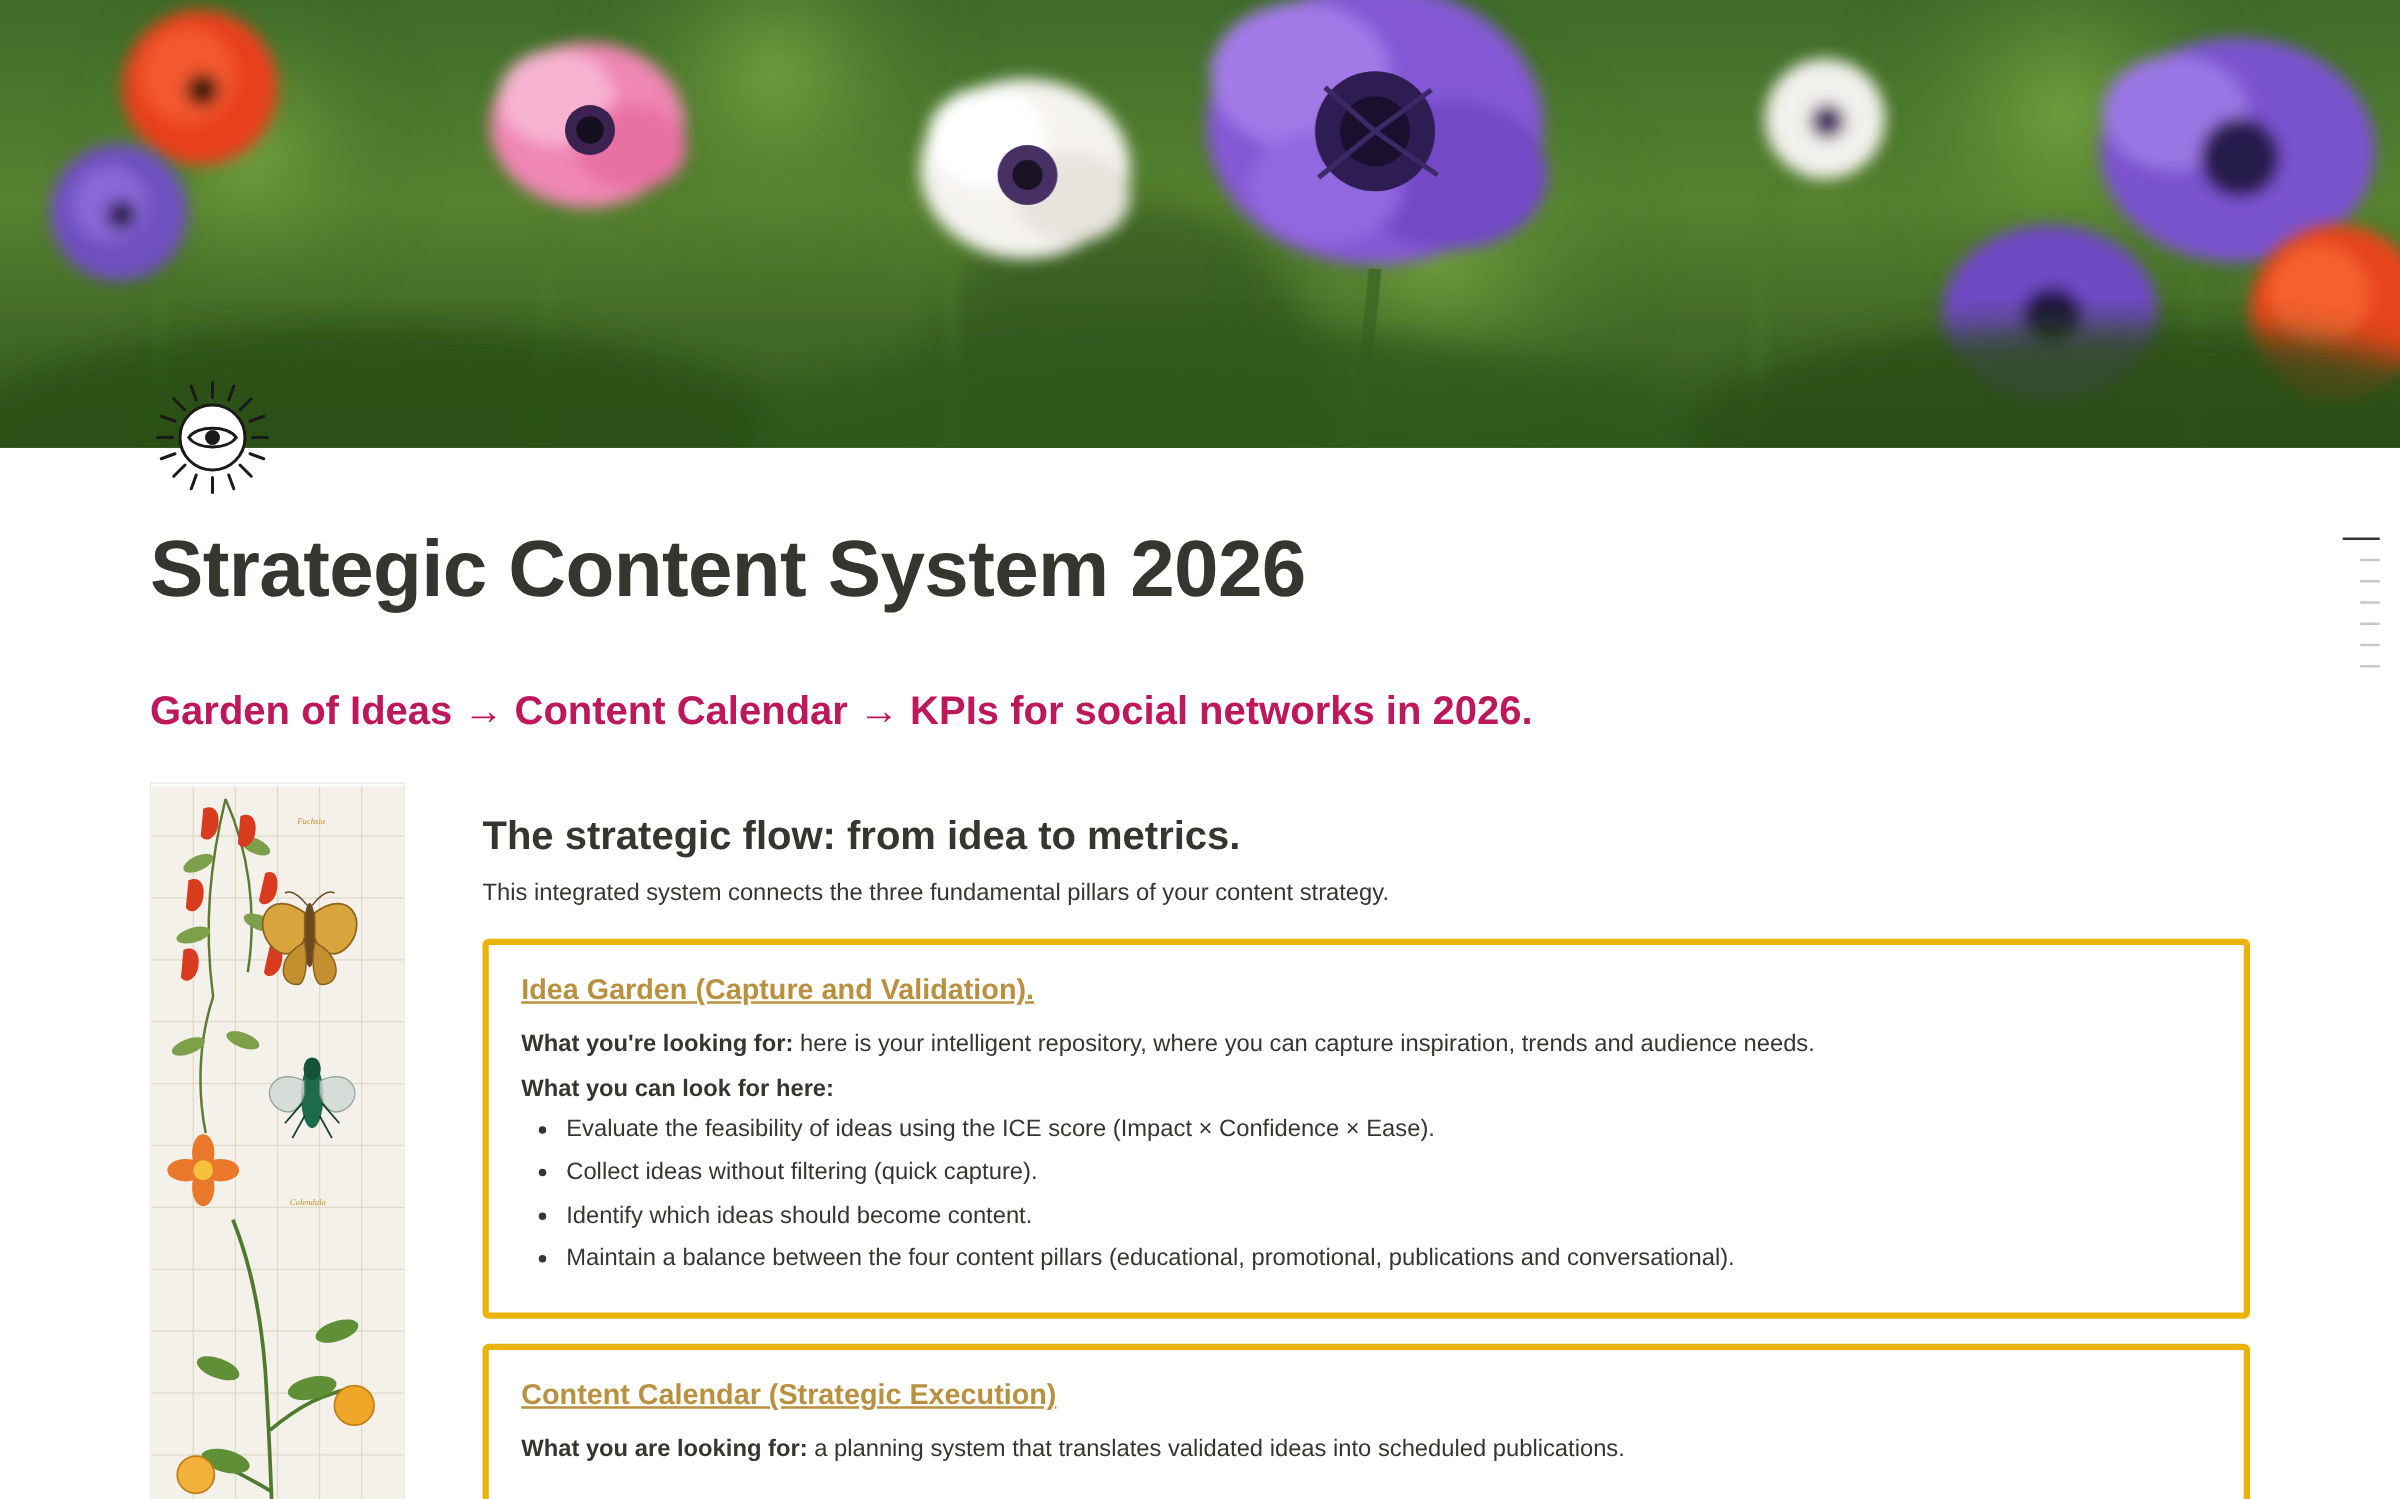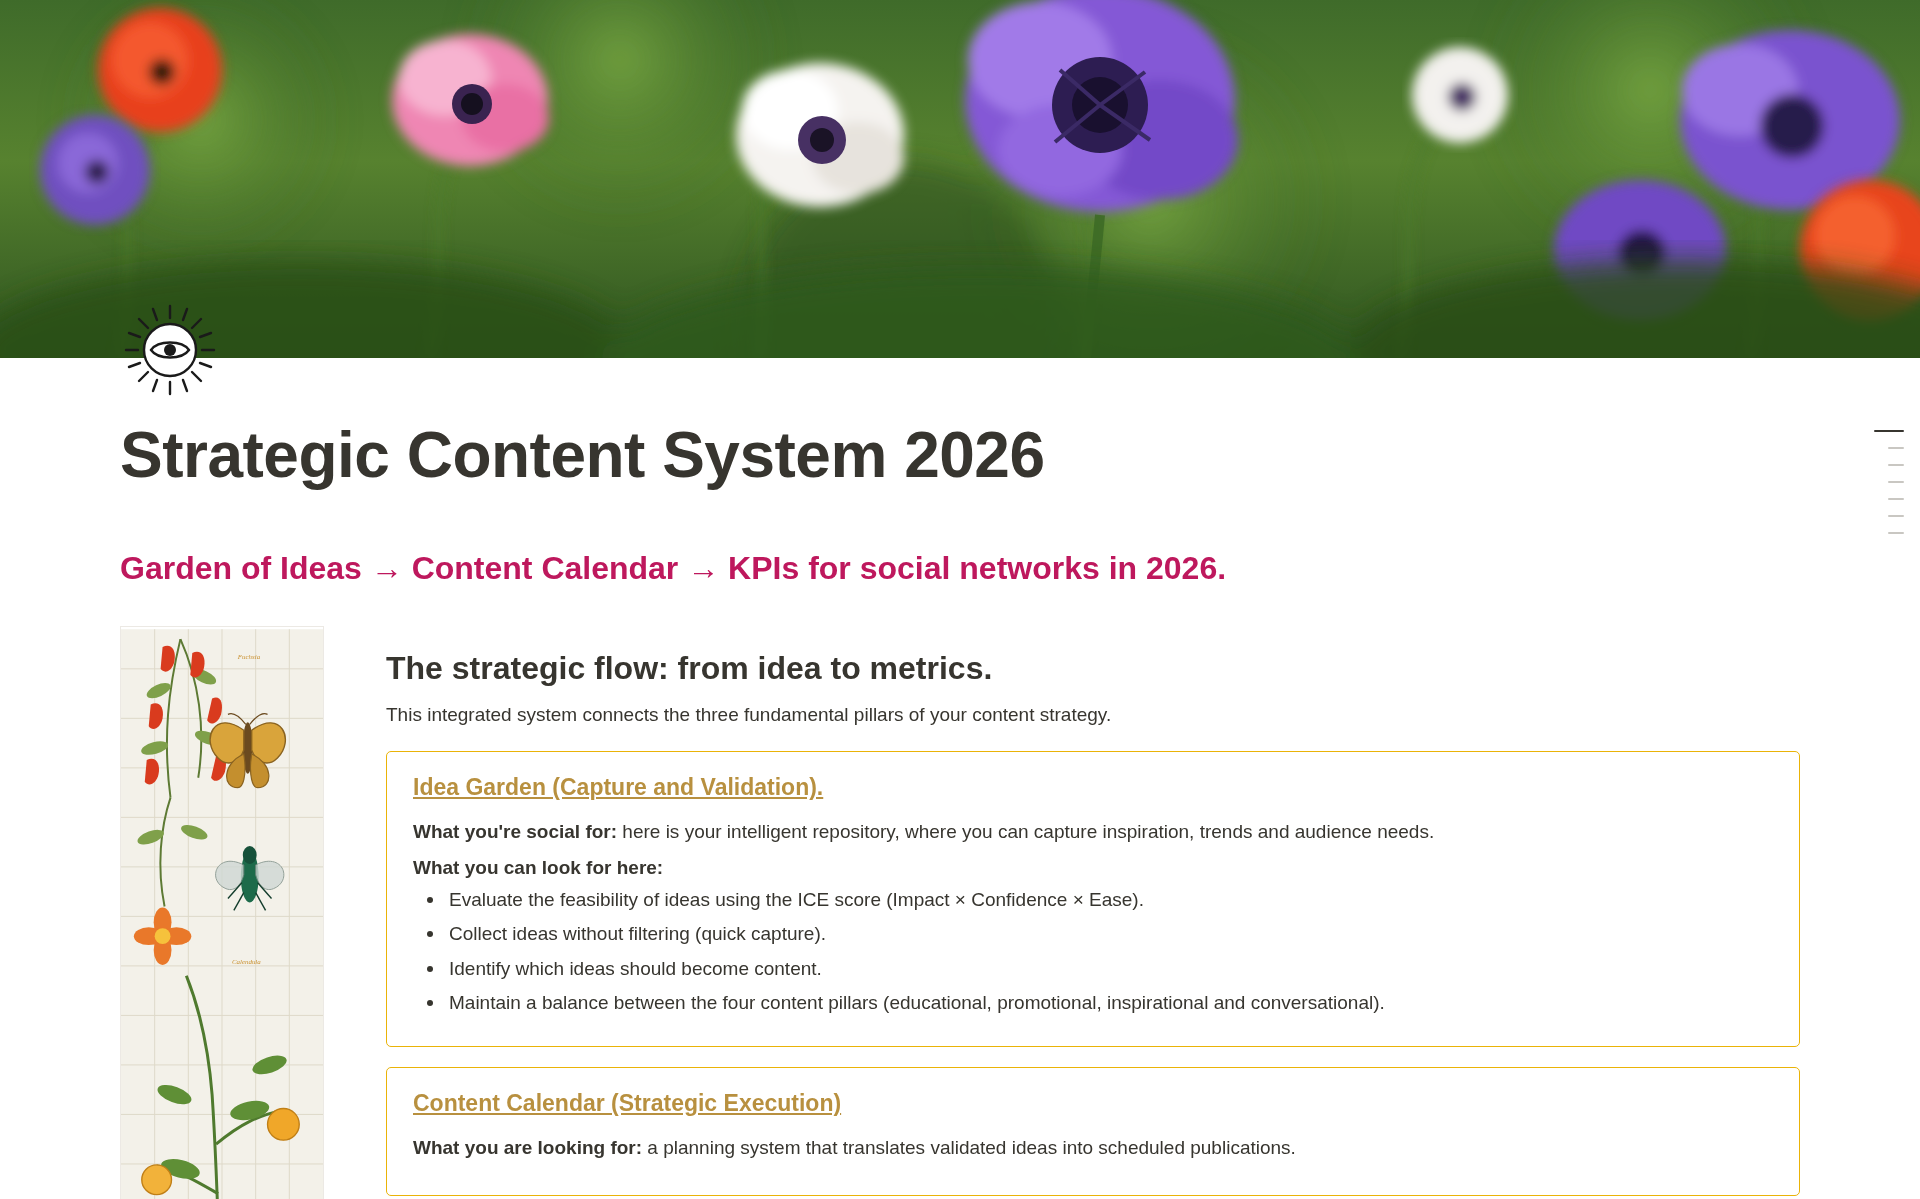--- a/index.html
+++ b/index.html
@@ -95,21 +95,21 @@
     color: #37352f;
   }
   .p-intro {
     font-size: 19px;
     line-height: 1.5;
     margin: 0 0 22px 0;
     color: #37352f;
   }
 
   .card {
-    border: 1px solid #eab308;
+    border: 5px solid #eab308;
     border-radius: 5px;
     padding: 22px 26px 24px 26px;
     margin-bottom: 20px;
     background: #ffffff;
   }
   .card-title {
     font-size: 23px;
     font-weight: bold;
     color: #b8903f;
     text-decoration: underline;
@@ -449,28 +449,28 @@
       </div>
 
       <div class="col-text">
 
         <div class="h-flow">The strategic flow: from idea to metrics.</div>
         <div class="p-intro">This integrated system connects the three fundamental pillars of your content strategy.</div>
 
         <div class="card">
           <div class="card-title">Idea Garden (Capture and Validation).</div>
           <p class="card-line">
-            <b>What you're social for:</b><span> here is your intelligent repository, where you can capture inspiration, trends and audience needs.</span>
+            <b>What you're looking for:</b><span> here is your intelligent repository, where you can capture inspiration, trends and audience needs.</span>
           </p>
           <div class="card-sub">What you can look for here:</div>
           <ul class="bullets">
             <li>Evaluate the feasibility of ideas using the ICE score (Impact × Confidence × Ease).</li>
             <li>Collect ideas without filtering (quick capture).</li>
             <li>Identify which ideas should become content.</li>
-            <li>Maintain a balance between the four content pillars (educational, promotional, inspirational and conversational).</li>
+            <li>Maintain a balance between the four content pillars (educational, promotional, publications and conversational).</li>
           </ul>
         </div>
 
         <div class="card">
           <div class="card-title">Content Calendar (Strategic Execution)</div>
           <p class="card-line">
             <b>What you are looking for:</b><span> a planning system that translates validated ideas into scheduled publications.</span>
           </p>
         </div>
 

